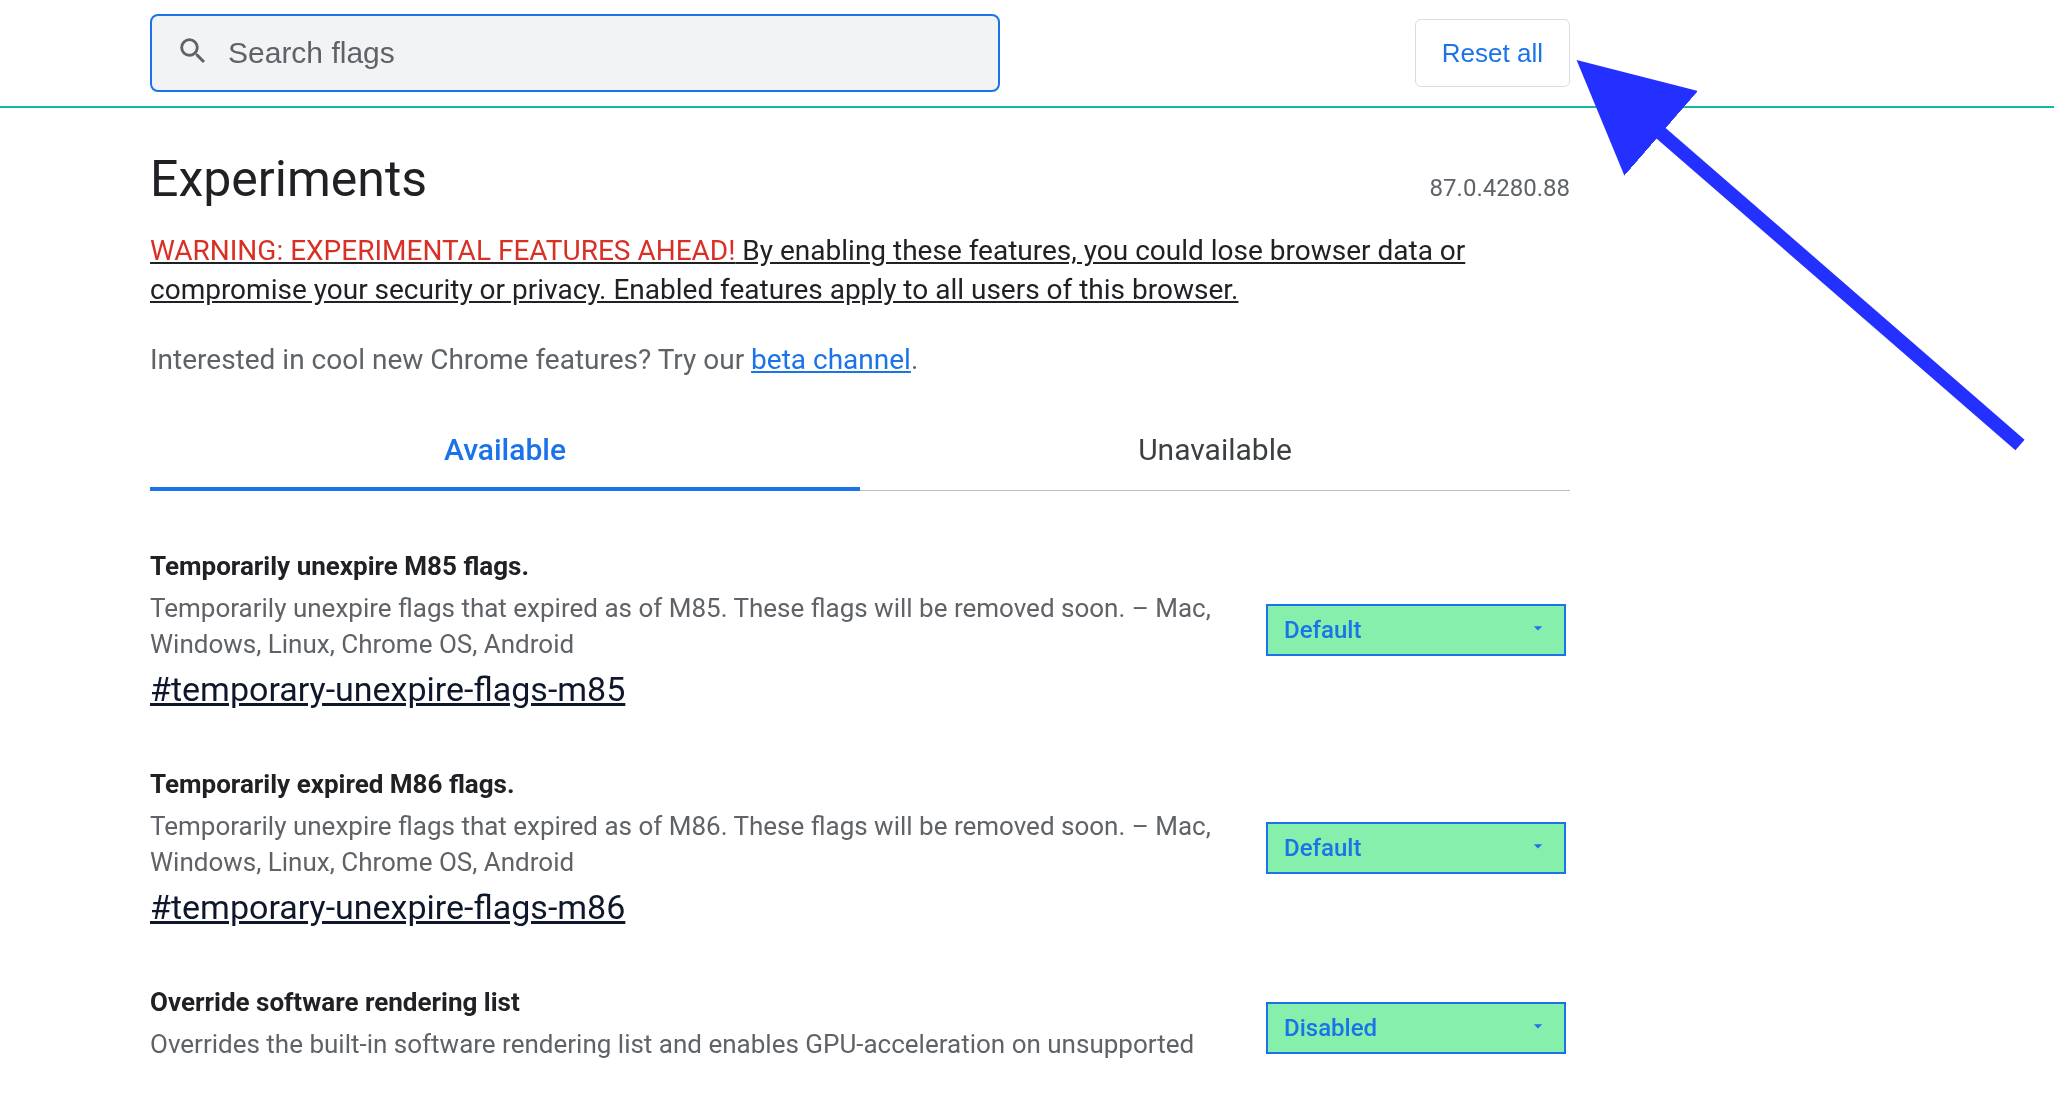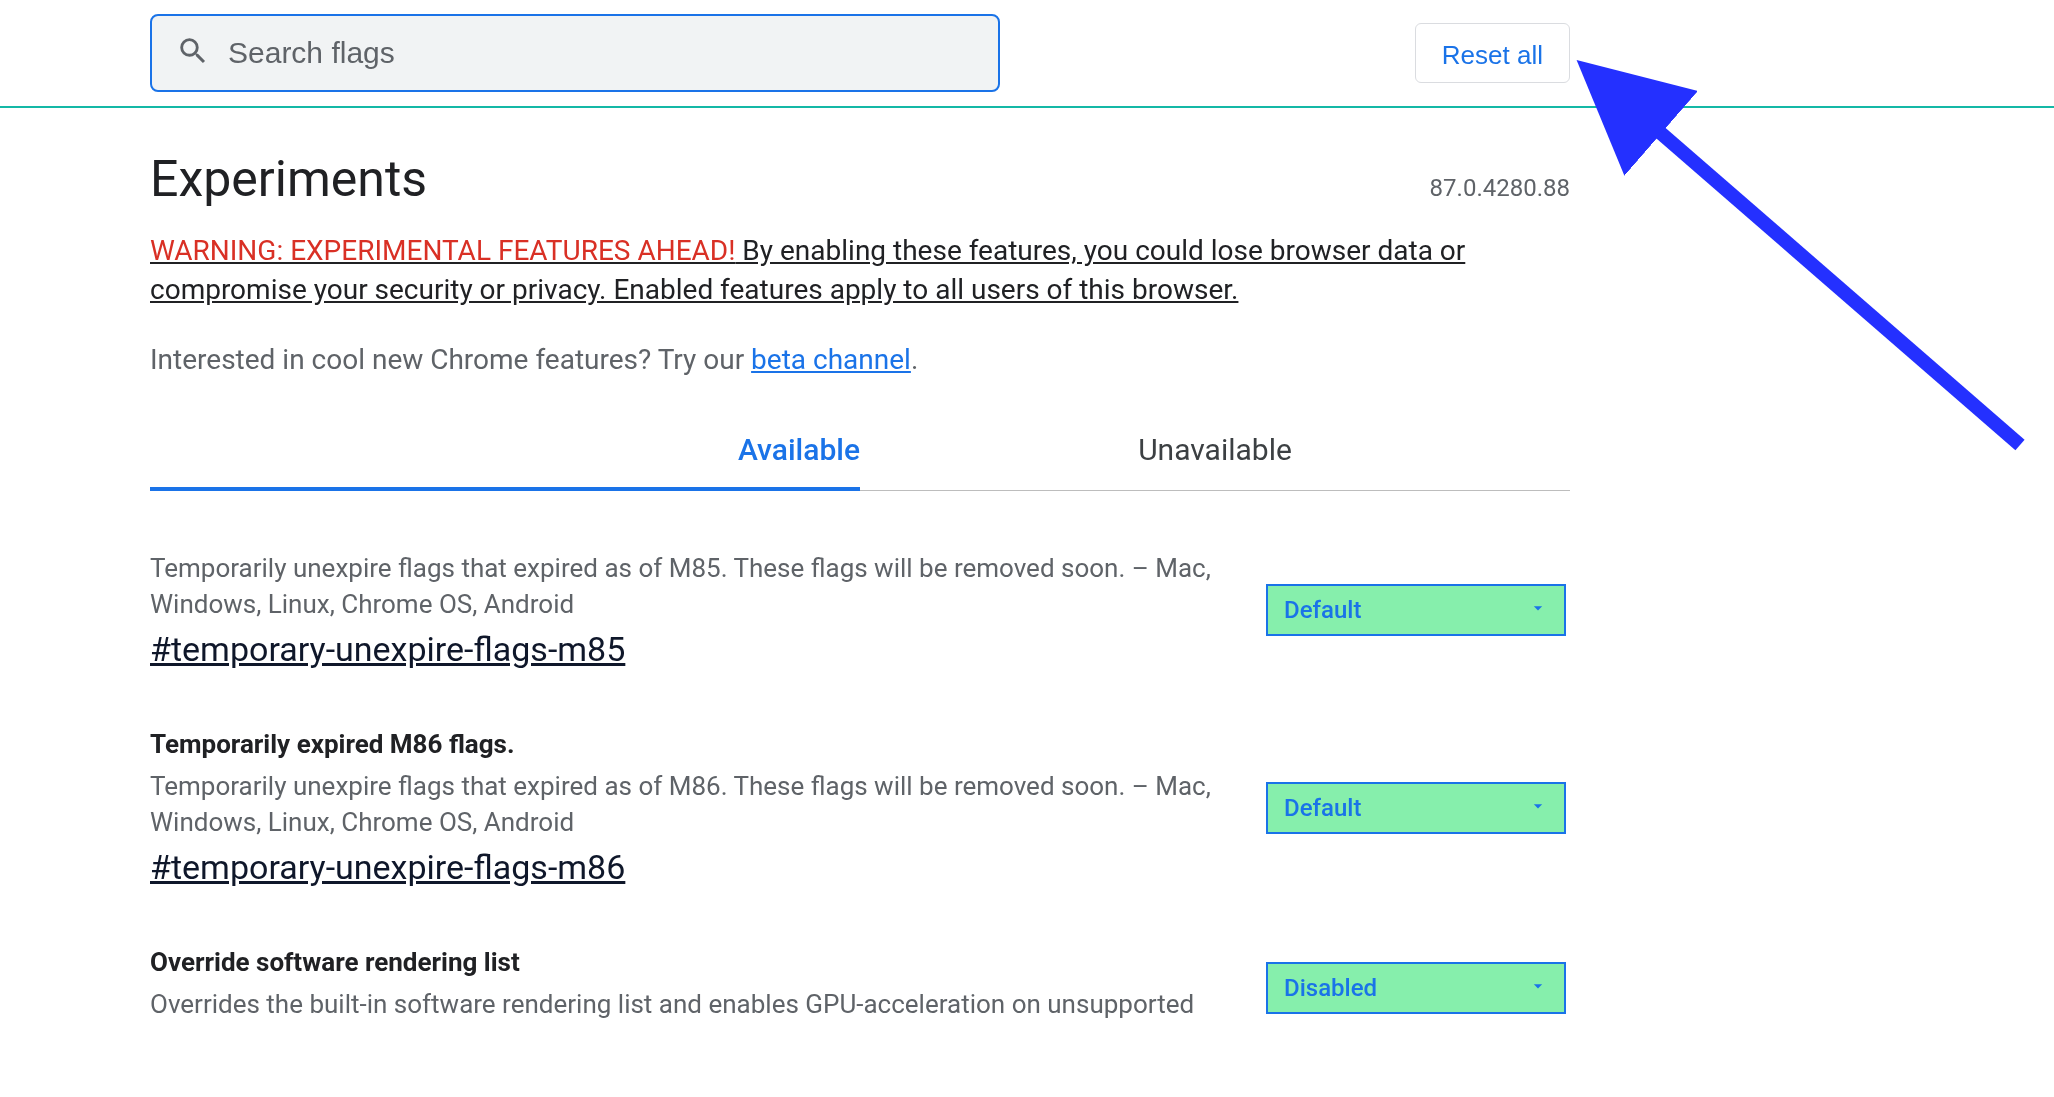--- a/index.html
+++ b/index.html
@@ -46,21 +46,21 @@
     border: none;
     background: transparent;
     height: 100%;
     font-size: 30px;
     color: #5f6368;
     padding-left: 18px;
     outline: none;
   }
   .search-input::placeholder { color: #5f6368; }
   .reset-btn {
-    height: 60px;
+    height: 68px;
     padding: 16px 26px;
     background: #ffffff;
     border: 1px solid #dadce0;
     border-radius: 6px;
     color: #1a73e8;
     font-size: 26px;
     font-weight: 500;
     cursor: pointer;
   }
 
@@ -114,21 +114,20 @@
     text-align: center;
     font-size: 30px;
     padding: 18px 0 20px 0;
     cursor: pointer;
     user-select: none;
   }
   .tab-active {
     color: #1a73e8;
     border-bottom: 4px solid #1a73e8;
     font-weight: 500;
-    text-align: right;
   }
   .tab-inactive {
     color: #3c4043;
     border-bottom: 1px solid #bdbdbd;
     font-weight: 400;
   }
 
   
   .flag {
     display: flex;
@@ -216,20 +215,21 @@
       <span>Interested in cool new Chrome features? Try our </span><a class="beta-link">beta channel</a><span>.</span>
     </p>
 
     <div class="tabs">
       <div class="tab tab-active">Available</div>
       <div class="tab tab-inactive">Unavailable</div>
     </div>
 
     <div class="flag">
       <div class="flag-txt">
+        <div class="flag-title">Temporarily unexpire M85 flags.</div>
         <div class="flag-desc">Temporarily unexpire flags that expired as of M85. These flags will be removed soon. – Mac, Windows, Linux, Chrome OS, Android</div>
         <span class="flag-anchor">#temporary-unexpire-flags-m85</span>
       </div>
       <div class="flag-select">
         <span>Default</span>
         <span>
           <svg width="20" height="20" viewBox="0 0 24 24">
               <path d="M7 10l5 5 5-5z" fill="#1a73e8"></path>
             </svg>
         </span>

